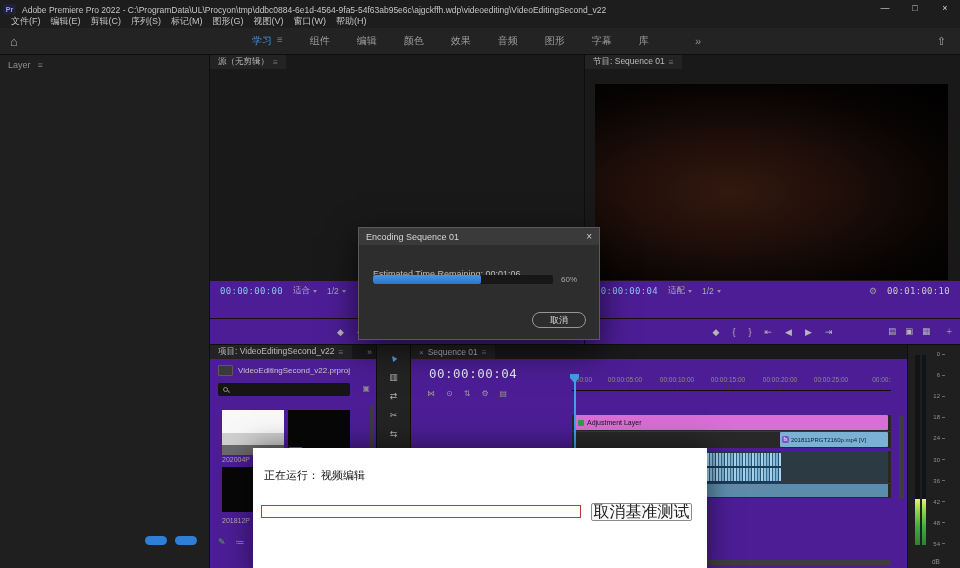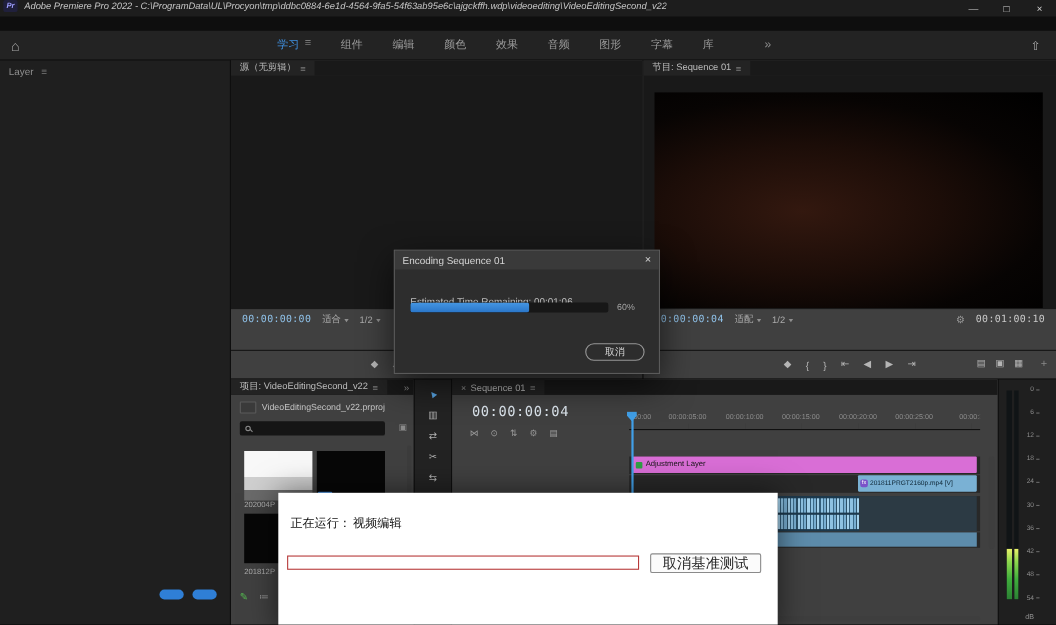--- a/index.html
+++ b/index.html
@@ -3,21 +3,21 @@
 <meta charset="utf-8">
 <style>
   *{margin:0;padding:0;box-sizing:border-box;}
   html,body{background:#000;}
   .app{position:relative;width:960px;height:568px;background:#0e0e0e;overflow:hidden;
        font-family:"Liberation Sans","DejaVu Sans",sans-serif;color:#c8c8c8;}
   .mono{font-family:"DejaVu Sans Mono",monospace;}
 
   
   #titlebar{position:absolute;left:0;top:0;width:960px;height:15px;background:#1d1d1d;
-            display:flex;align-items:flex-start;font-size:8.5px;color:#c6c6c6;font-style:italic;}
+            display:flex;align-items:flex-end;font-size:8.5px;color:#c6c6c6;}
   #pr-badge{margin-left:3px;width:13px;height:11px;background:#20203c;color:#9f9fff;font-size:7px;
             font-weight:bold;display:flex;align-items:center;justify-content:center;border-radius:2px;}
   #title-text{margin-left:6px;white-space:nowrap;overflow:hidden;}
   #winbtns{margin-left:auto;display:flex;height:100%;flex:none;}
   .winbtn{width:30px;display:flex;align-items:center;justify-content:center;font-size:9px;color:#d2d2d2;}
 
   
   #menubar{position:absolute;left:0;top:15px;width:960px;height:13px;background:#1d1d1d;
            display:flex;align-items:center;padding-left:6px;font-size:9px;color:#c2c2c2;}
   .menu-item{padding:0 5px;white-space:nowrap;}
@@ -26,21 +26,21 @@
   #wsbar{position:absolute;left:0;top:28px;width:960px;height:26px;background:#232323;
          display:flex;align-items:center;font-size:10px;color:#9b9b9b;}
   #home-icon{margin-left:10px;font-size:13px;color:#a8a8a8;}
   #ws-tabs{position:absolute;left:252px;display:flex;align-items:center;gap:27px;}
   .ws-tab{white-space:nowrap;display:flex;align-items:flex-start;gap:5px;}
   .ws-tab.active{color:#3f90e0;}
   #ws-overflow{position:absolute;left:695px;color:#8d8d8d;font-size:11px;}
   #share-btn{position:absolute;right:14px;font-size:11px;color:#a8a8a8;}
 
   
-  .panel{position:absolute;background:#404040;}
+  .panel{position:absolute;background:#4c1d95;}
   .ptabs{position:absolute;left:0;top:0;right:0;height:14px;background:#191919;display:flex;font-size:8.5px;}
   .ptab{display:flex;align-items:center;gap:4px;padding:0 8px;background:#232323;color:#bcbcbc;white-space:nowrap;}
   .pmenu{color:#7a7a7a;}
 
   
   #learn{left:0;top:55px;width:209px;height:513px;background:#1f1f1f;}
   #learn-hd{position:absolute;left:8px;top:5px;font-size:9px;color:#8f8f8f;display:flex;gap:7px;align-items:center;}
   .pill{position:absolute;top:481px;width:22px;height:9px;border-radius:4.5px;background:#2f7fd6;}
 
   
@@ -159,37 +159,48 @@
   #bench{position:absolute;left:253px;top:448px;width:454px;height:128px;background:#fff;z-index:50;
          box-shadow:0 0 26px rgba(0,0,0,.55);color:#111;}
   #bench-title{position:absolute;left:11px;top:9px;font-size:14.5px;font-weight:bold;
                font-family:"Liberation Serif","DejaVu Serif",serif;}
   #bench-status{position:absolute;left:11px;top:20px;font-size:11px;display:flex;gap:2px;
                 font-family:Liberation Serif, serif;}
   #bench-bar{position:absolute;left:8px;top:57px;width:320px;height:13px;border:1px solid #b73a3a;background:#fff;}
   #bench-fill{height:100%;width:0;background:#b73a3a;}
   #bench-cancel{position:absolute;left:338px;top:55px;width:101px;height:18px;border:1px solid #8a8a8a;
                 background:#fbfbfb;border-radius:2px;display:flex;align-items:center;justify-content:center;
-                font-size:13px;color:#222;}
+                font-size:16px;color:#222;}
 </style>
 </head>
 <body>
 
 <div class="app">
 
   <div id="titlebar">
     <span id="pr-badge">Pr</span>
     <span id="title-text">Adobe Premiere Pro 2022 - C:\ProgramData\UL\Procyon\tmp\ddbc0884-6e1d-4564-9fa5-54f63ab95e6c\ajgckffh.wdp\videoediting\VideoEditingSecond_v22</span>
     <div id="winbtns">
       <span class="winbtn">—</span>
       <span class="winbtn">□</span>
       <span class="winbtn">×</span>
     </div>
   </div>
 
+  <div id="menubar">
+    <span class="menu-item">文件(F)</span>
+    <span class="menu-item">编辑(E)</span>
+    <span class="menu-item">剪辑(C)</span>
+    <span class="menu-item">序列(S)</span>
+    <span class="menu-item">标记(M)</span>
+    <span class="menu-item">图形(G)</span>
+    <span class="menu-item">视图(V)</span>
+    <span class="menu-item">窗口(W)</span>
+    <span class="menu-item">帮助(H)</span>
+  </div>
 
   <div id="wsbar">
     <span id="home-icon">⌂</span>
     <div id="ws-tabs">
       <span class="ws-tab active">
         <span>学习</span>
         <span class="pmenu">≡</span>
       </span>
       <span class="ws-tab">组件</span>
       <span class="ws-tab">编辑</span>

